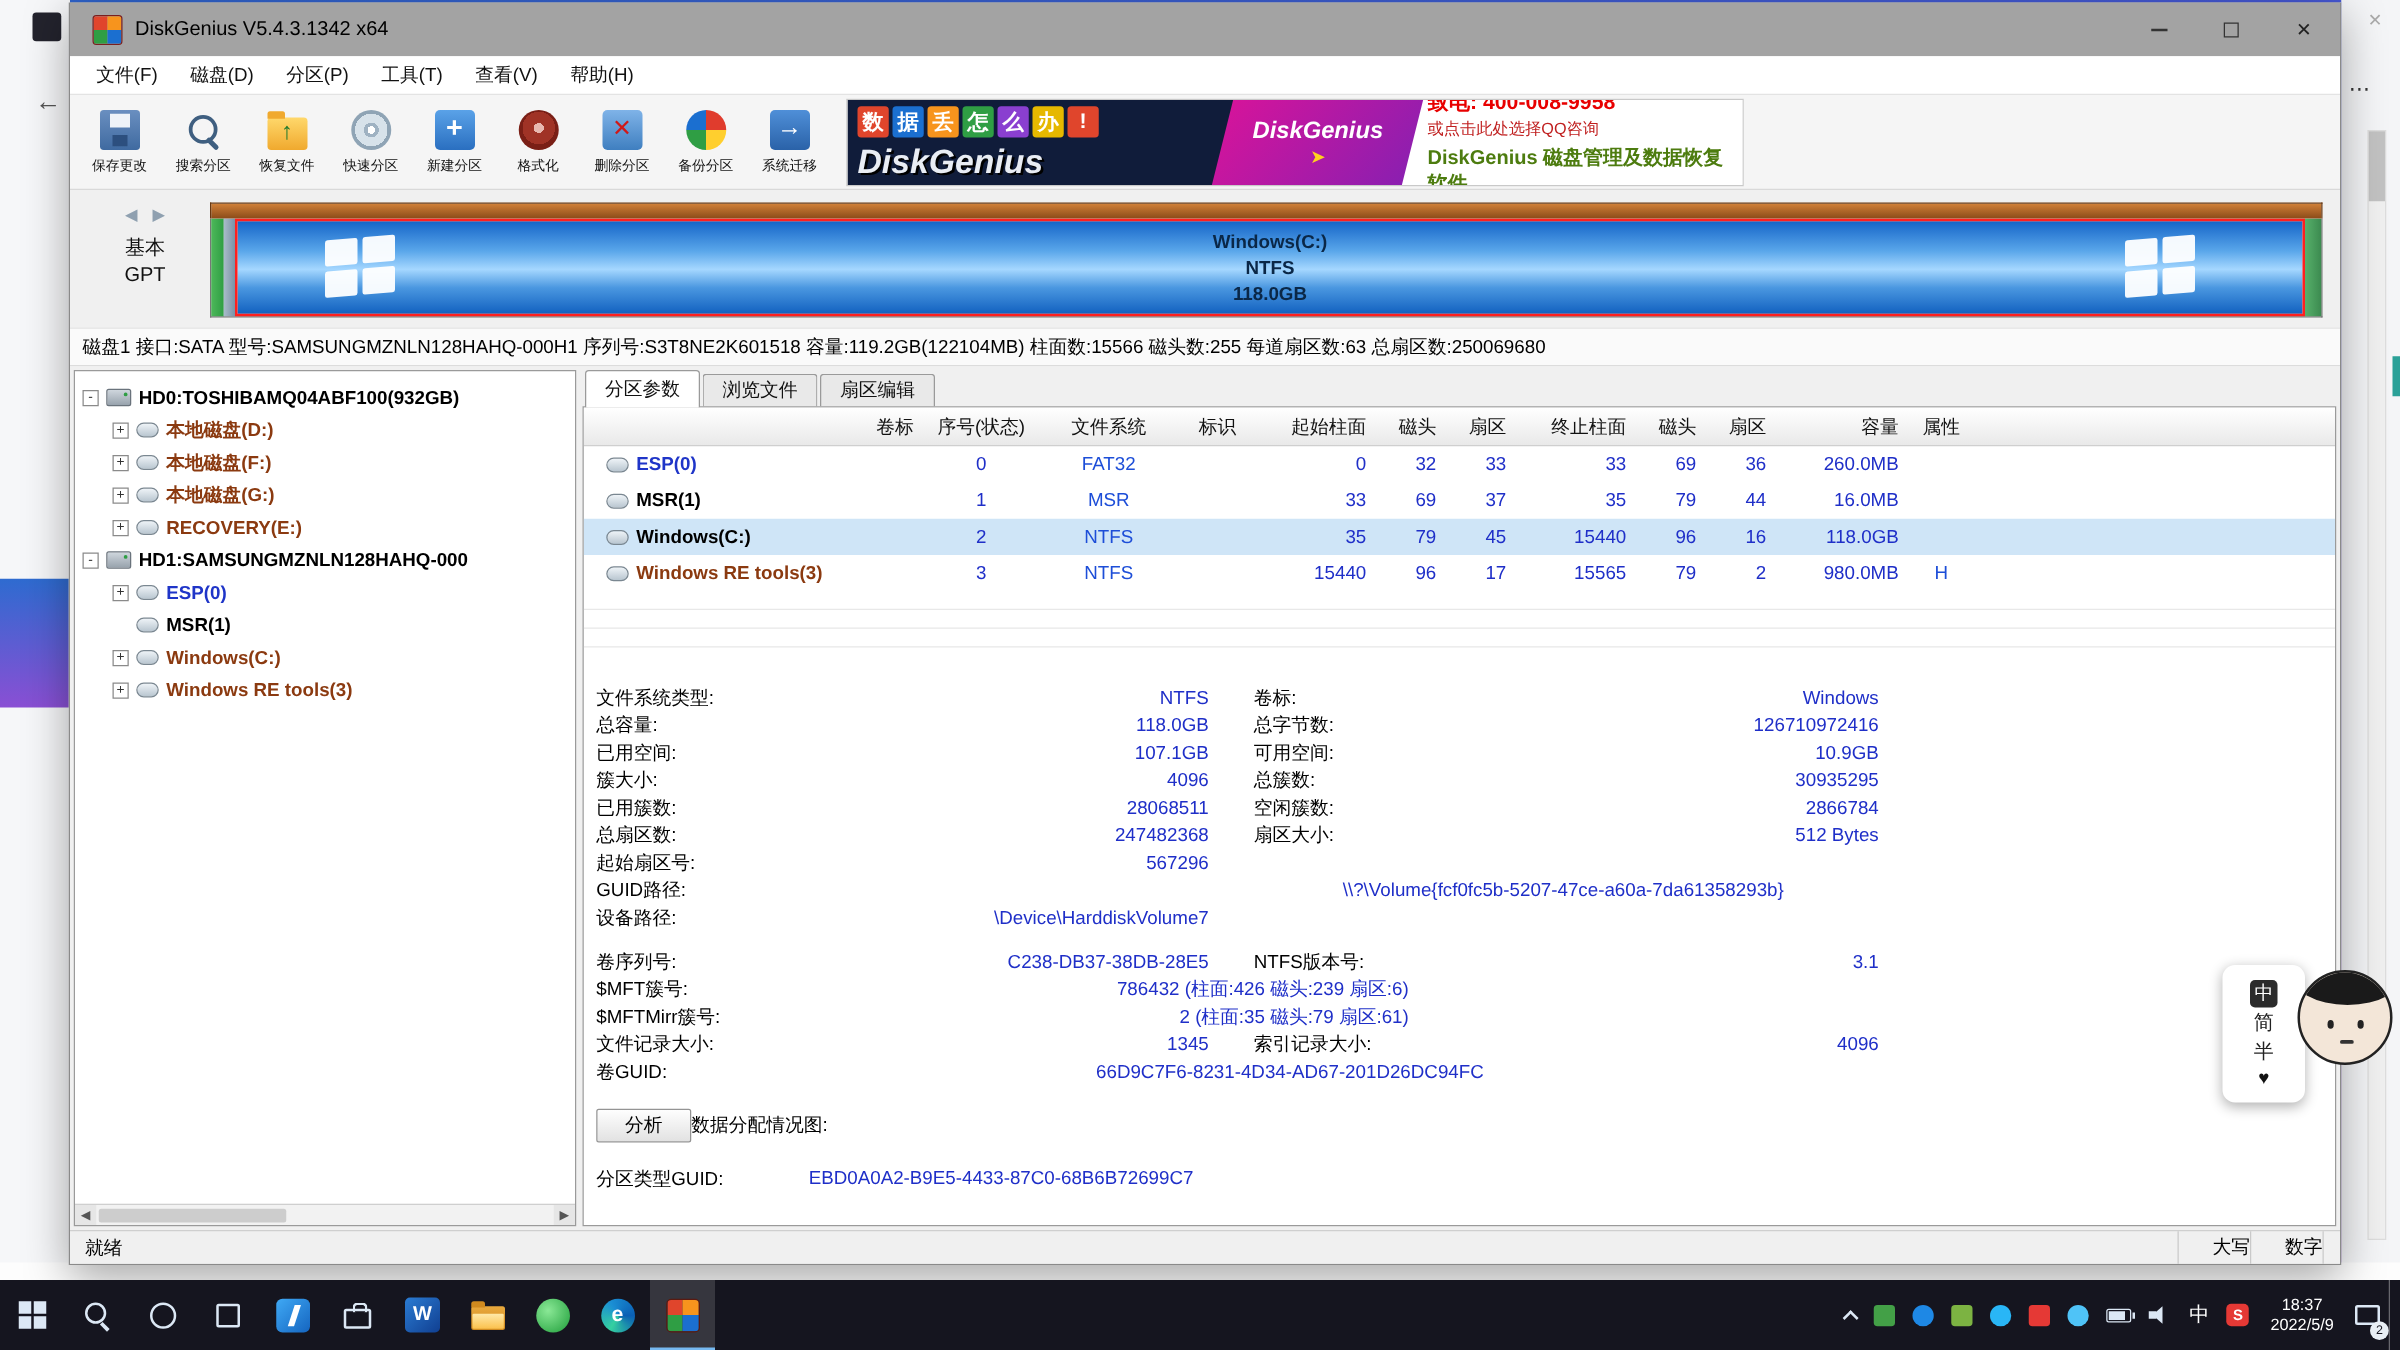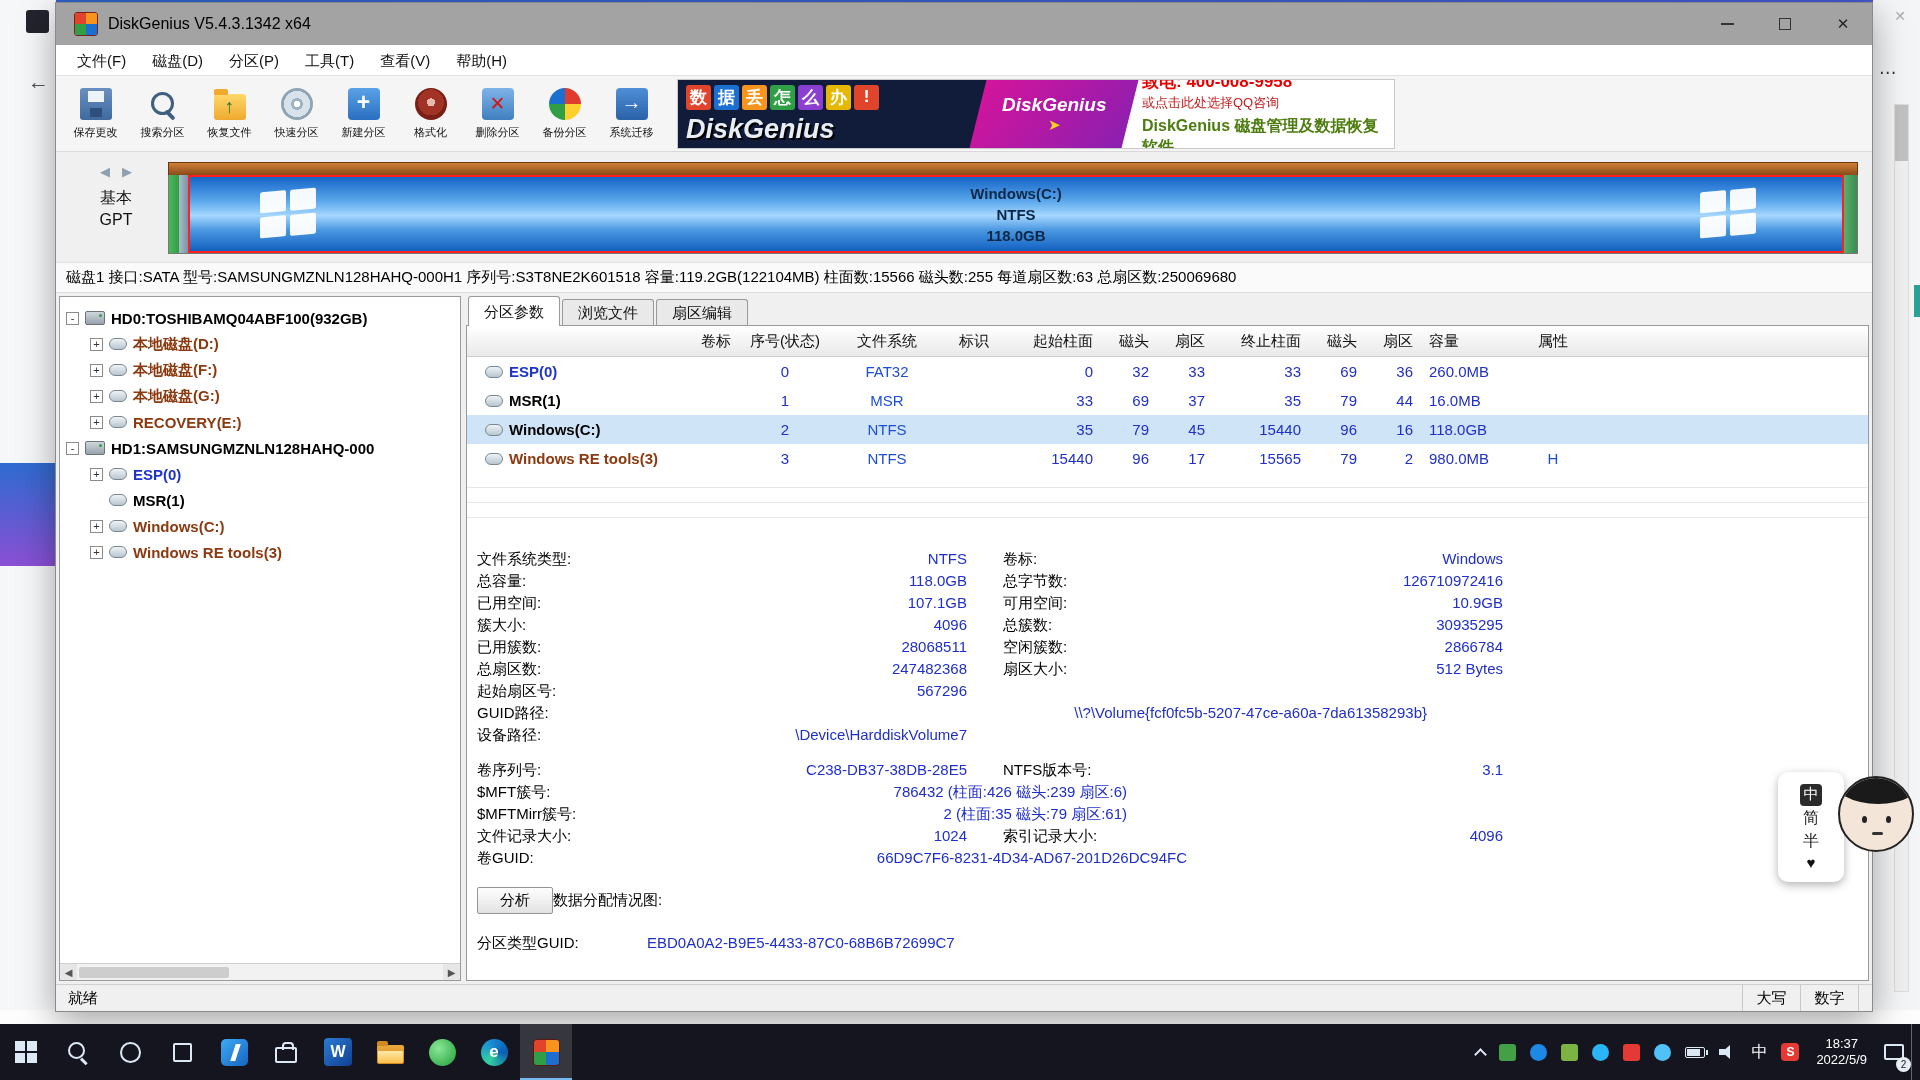--- a/index.html
+++ b/index.html
@@ -124,21 +124,21 @@
 .tab{padding:0 15px;height:27px;line-height:26px;font-size:15px;border:1px solid #9a9a9a;border-bottom:none;background:#e9e9e9;border-radius:3px 3px 0 0;color:#111}
 .tab.active{background:#fff;height:30px;line-height:29px;position:relative;z-index:2}
 .panel{flex:1;background:#fff;border:1px solid #9a9a9a;margin-top:-1px;display:flex;flex-direction:column;min-height:0;overflow:hidden}
 .thead{display:flex;height:31px;background:linear-gradient(#ffffff,#e9e9e9);border-bottom:1px solid #cfcfcf;flex:0 0 auto;font-size:15px;color:#111;align-items:center}
 .tr{display:flex;height:29px;align-items:center;font-size:15px;flex:0 0 auto}
 .tr.selected{background:#cfe5f7}
 .tr.empty{height:15px;border-bottom:1px solid #e8e8e8}
 .td,.th{padding:0 8px;white-space:nowrap;overflow:hidden}
 .col-name{width:272px}.col-seq{width:92px;text-align:center}.col-fs{width:112px;text-align:center}
 .col-flag{width:62px;text-align:center}.col-sc{width:96px;text-align:right}.col-h{width:56px;text-align:right}
-.col-s{width:56px;text-align:right}.col-ec{width:96px;text-align:right}.col-cap{width:106px;}
+.col-s{width:56px;text-align:right}.col-ec{width:96px;text-align:right}.col-cap{width:106px;text-align:right}
 .col-attr{width:52px;text-align:center}
 .th.col-name{text-align:right;padding-left:14px}
 .vname{display:flex;align-items:center;padding-left:18px;font-weight:bold}
 .t-blue{color:#1f2fc8}.t-black{color:#1d4ed8}
 
 
 .details{padding:30px 0 0 10px;font-size:15px;overflow:hidden}
 .drow{display:flex;height:22px;line-height:22px;white-space:nowrap}
 .dl{color:#000}.dv{color:#1f2fc8;text-align:right}
 .w170{width:170px}.w320{width:320px}
@@ -149,21 +149,21 @@
 .analyze-btn{width:76px;height:27px;font-size:15px;font-family:inherit;background:linear-gradient(#fefefe,#e2e2e2);border:1px solid #949494;border-radius:2px;color:#000}
 .map-label{color:#000;font-size:15px}
 .clip-row{margin-top:20px;display:flex;white-space:nowrap}
 .clip-row .dl{width:170px}
 .clip-row .dv{text-align:left}
 
 
 .sbar{height:27px;background:#f0f0f0;border-top:1px solid #cfcfcf;display:flex;align-items:center;font-size:15px;flex:0 0 auto}
 .sb-ready{padding-left:12px;color:#000}
 .sb-fill{flex:1}
-.sb-cell{width:58px;text-align:center;border-left:1px solid #c9c9c9;color:#000;height:100%;line-height:26px}
+.sb-cell{width:58px;text-align:right;border-left:1px solid #c9c9c9;color:#000;height:100%;line-height:26px}
 .sb-end{width:14px;border-left:1px solid #c9c9c9;height:100%}
 
 
 .taskbar{position:absolute;left:0;bottom:0;width:1920px;height:56px;background:#15151f;display:flex;align-items:center;z-index:50}
 .tb-left{display:flex;height:100%}
 .tb-btn{width:52px;height:100%;display:flex;align-items:center;justify-content:center;position:relative}
 .tb-btn.active{background:rgba(255,255,255,.14);box-shadow:inset 0 -2px 0 #76b9f0}
 .i-start{display:grid;grid-template-columns:10px 10px;grid-template-rows:10px 10px;gap:2px}
 .i-start i{background:#dce8f5}
 .i-tbsearch{position:relative;width:24px;height:24px}
@@ -596,21 +596,21 @@
           <div class="drow">
               <span class="dl w170">$MFT簇号:</span>
               <span class="dv w480">786432 (柱面:426 磁头:239 扇区:6)</span>
             </div>
           <div class="drow">
               <span class="dl w170">$MFTMirr簇号:</span>
               <span class="dv w480">2 (柱面:35 磁头:79 扇区:61)</span>
             </div>
           <div class="drow">
               <span class="dl w170">文件记录大小:</span>
-              <span class="dv w320">1024</span>
+              <span class="dv w320">1345</span>
               <span class="dl dl2">索引记录大小:</span>
               <span class="dv w350">4096</span>
             </div>
           <div class="drow">
               <span class="dl w170">卷GUID:</span>
               <span class="dv w540">66D9C7F6-8231-4D34-AD67-201D26DC94FC</span>
             </div>
 
           <div class="analyze-row">
             <button class="analyze-btn">分析</button>

